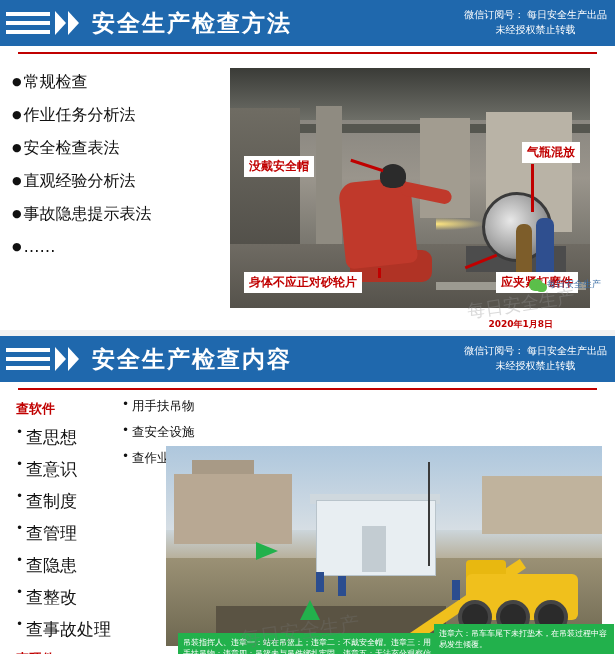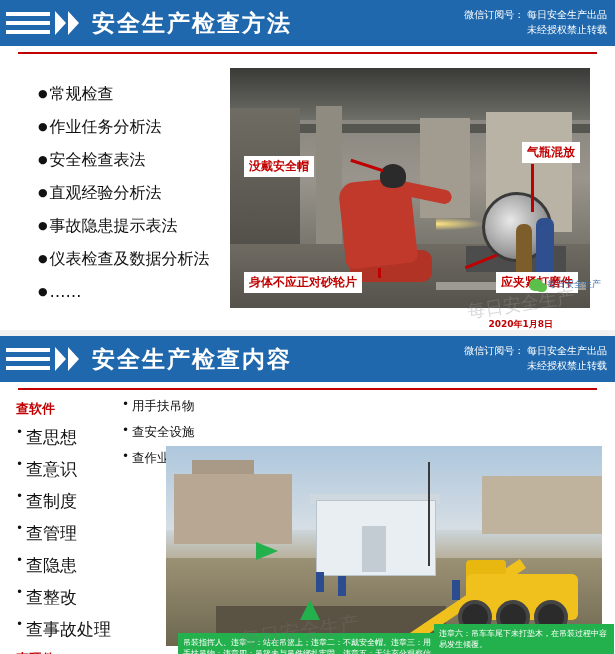--- a/index.html
+++ b/index.html
@@ -82,44 +82,43 @@
     letter-spacing: 2px;
     font-family: "DejaVu Sans", "Liberation Sans", sans-serif;
   }
   .hdr-note {
     position: absolute;
     right: 8px;
     top: 7px;
     color: #ffffff;
     font-size: 10px;
     line-height: 15px;
-    text-align: right;
+    text-align: center;
   }
   .hdr-note div { white-space: nowrap; }
 
   .hdr-rule {
     position: absolute;
     left: 18px;
     right: 18px;
     top: 52px;
     height: 2px;
     background: #c00000;
   }
 
   
   .s1-body {
     position: relative;
     height: 284px;
   }
   .s1-bullets {
     position: absolute;
-    left: 38px;
+    left: 12px;
     top: 26px;
     width: 200px;
-    margin-top: 12px;
   }
   .s1-bullets .bullet {
     font-size: 16px;
     color: #111111;
     line-height: 20px;
     margin-bottom: 13px;
     font-family: "DejaVu Sans", "Liberation Sans", sans-serif;
     white-space: nowrap;
   }
   .s1-bullets .bullet::before {
@@ -473,21 +472,20 @@
     <div class="hdr-rule"></div>
 
     <div class="s1-body">
 
       <div class="s1-bullets">
         <div class="bullet">常规检查</div>
         <div class="bullet">作业任务分析法</div>
         <div class="bullet">安全检查表法</div>
         <div class="bullet">直观经验分析法</div>
         <div class="bullet">事故隐患提示表法</div>
-        <div class="bullet">仪表检查及数据分析法</div>
         <div class="bullet">……</div>
       </div>
 
       <div class="photo1">
         <div class="ph-ceiling"></div>
         <div class="ph-beam" style="top:56px;"></div>
         <div class="ph-wallL"></div>
         <div class="ph-pillar"></div>
         <div class="ph-openingR2"></div>
         <div class="ph-openingR"></div>

